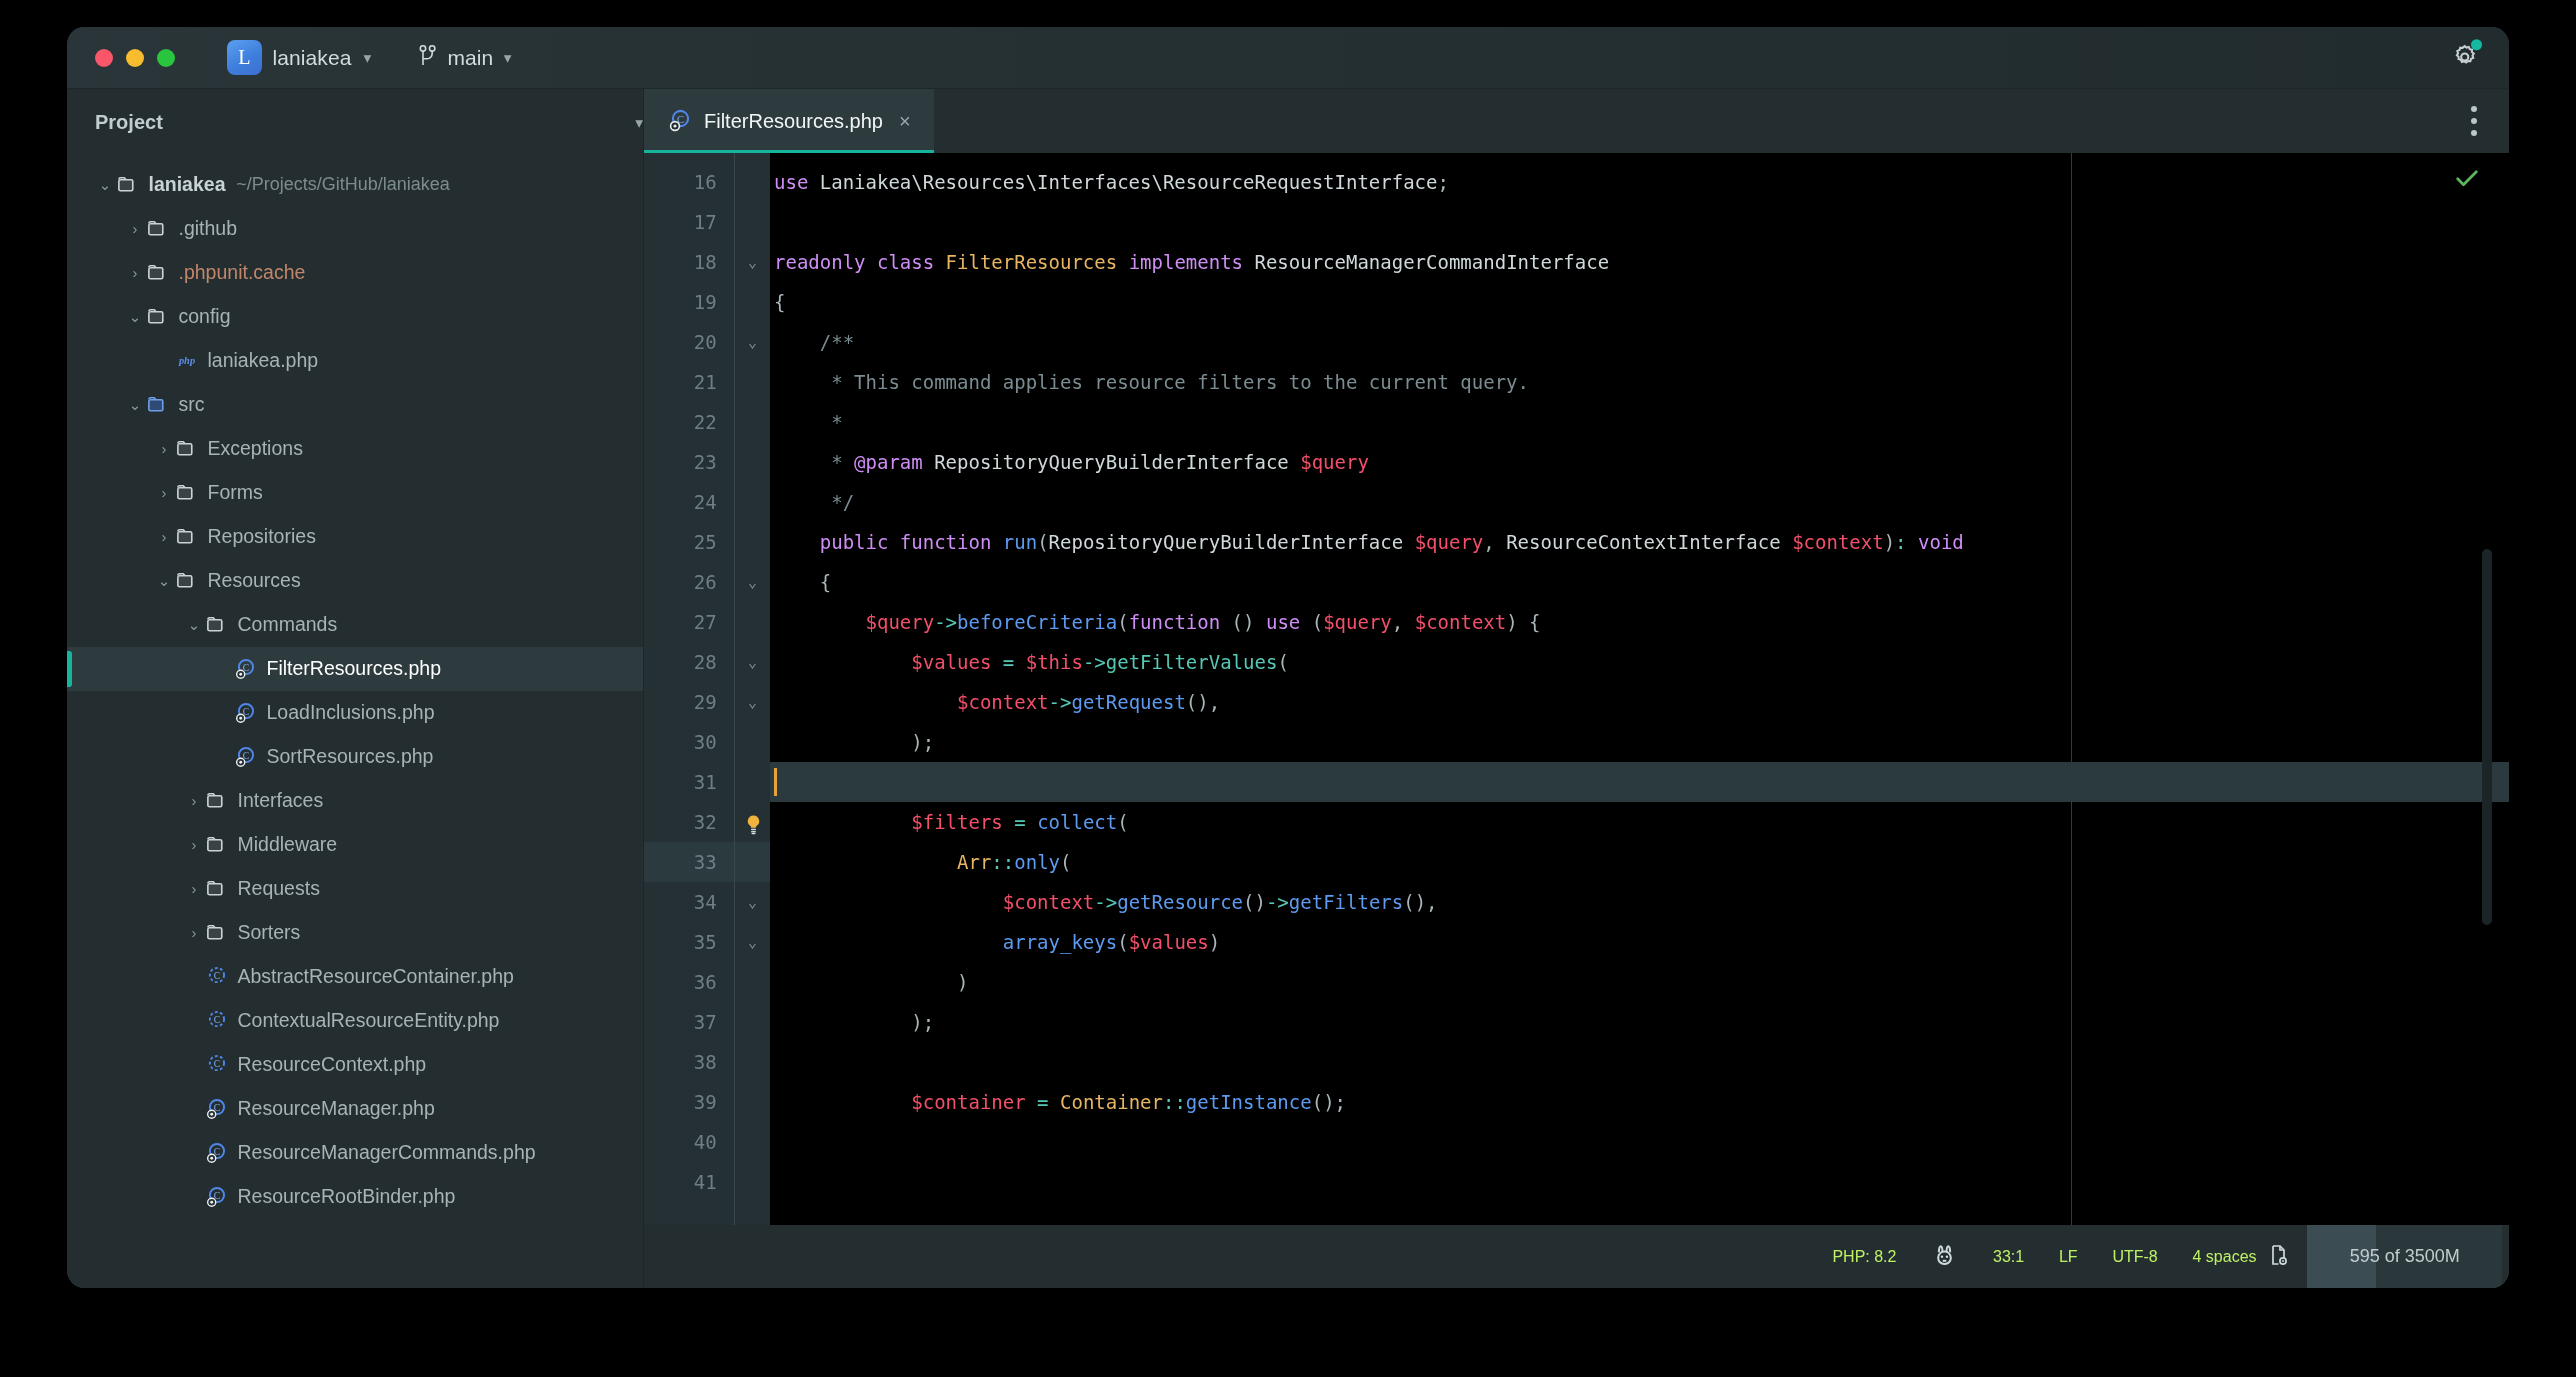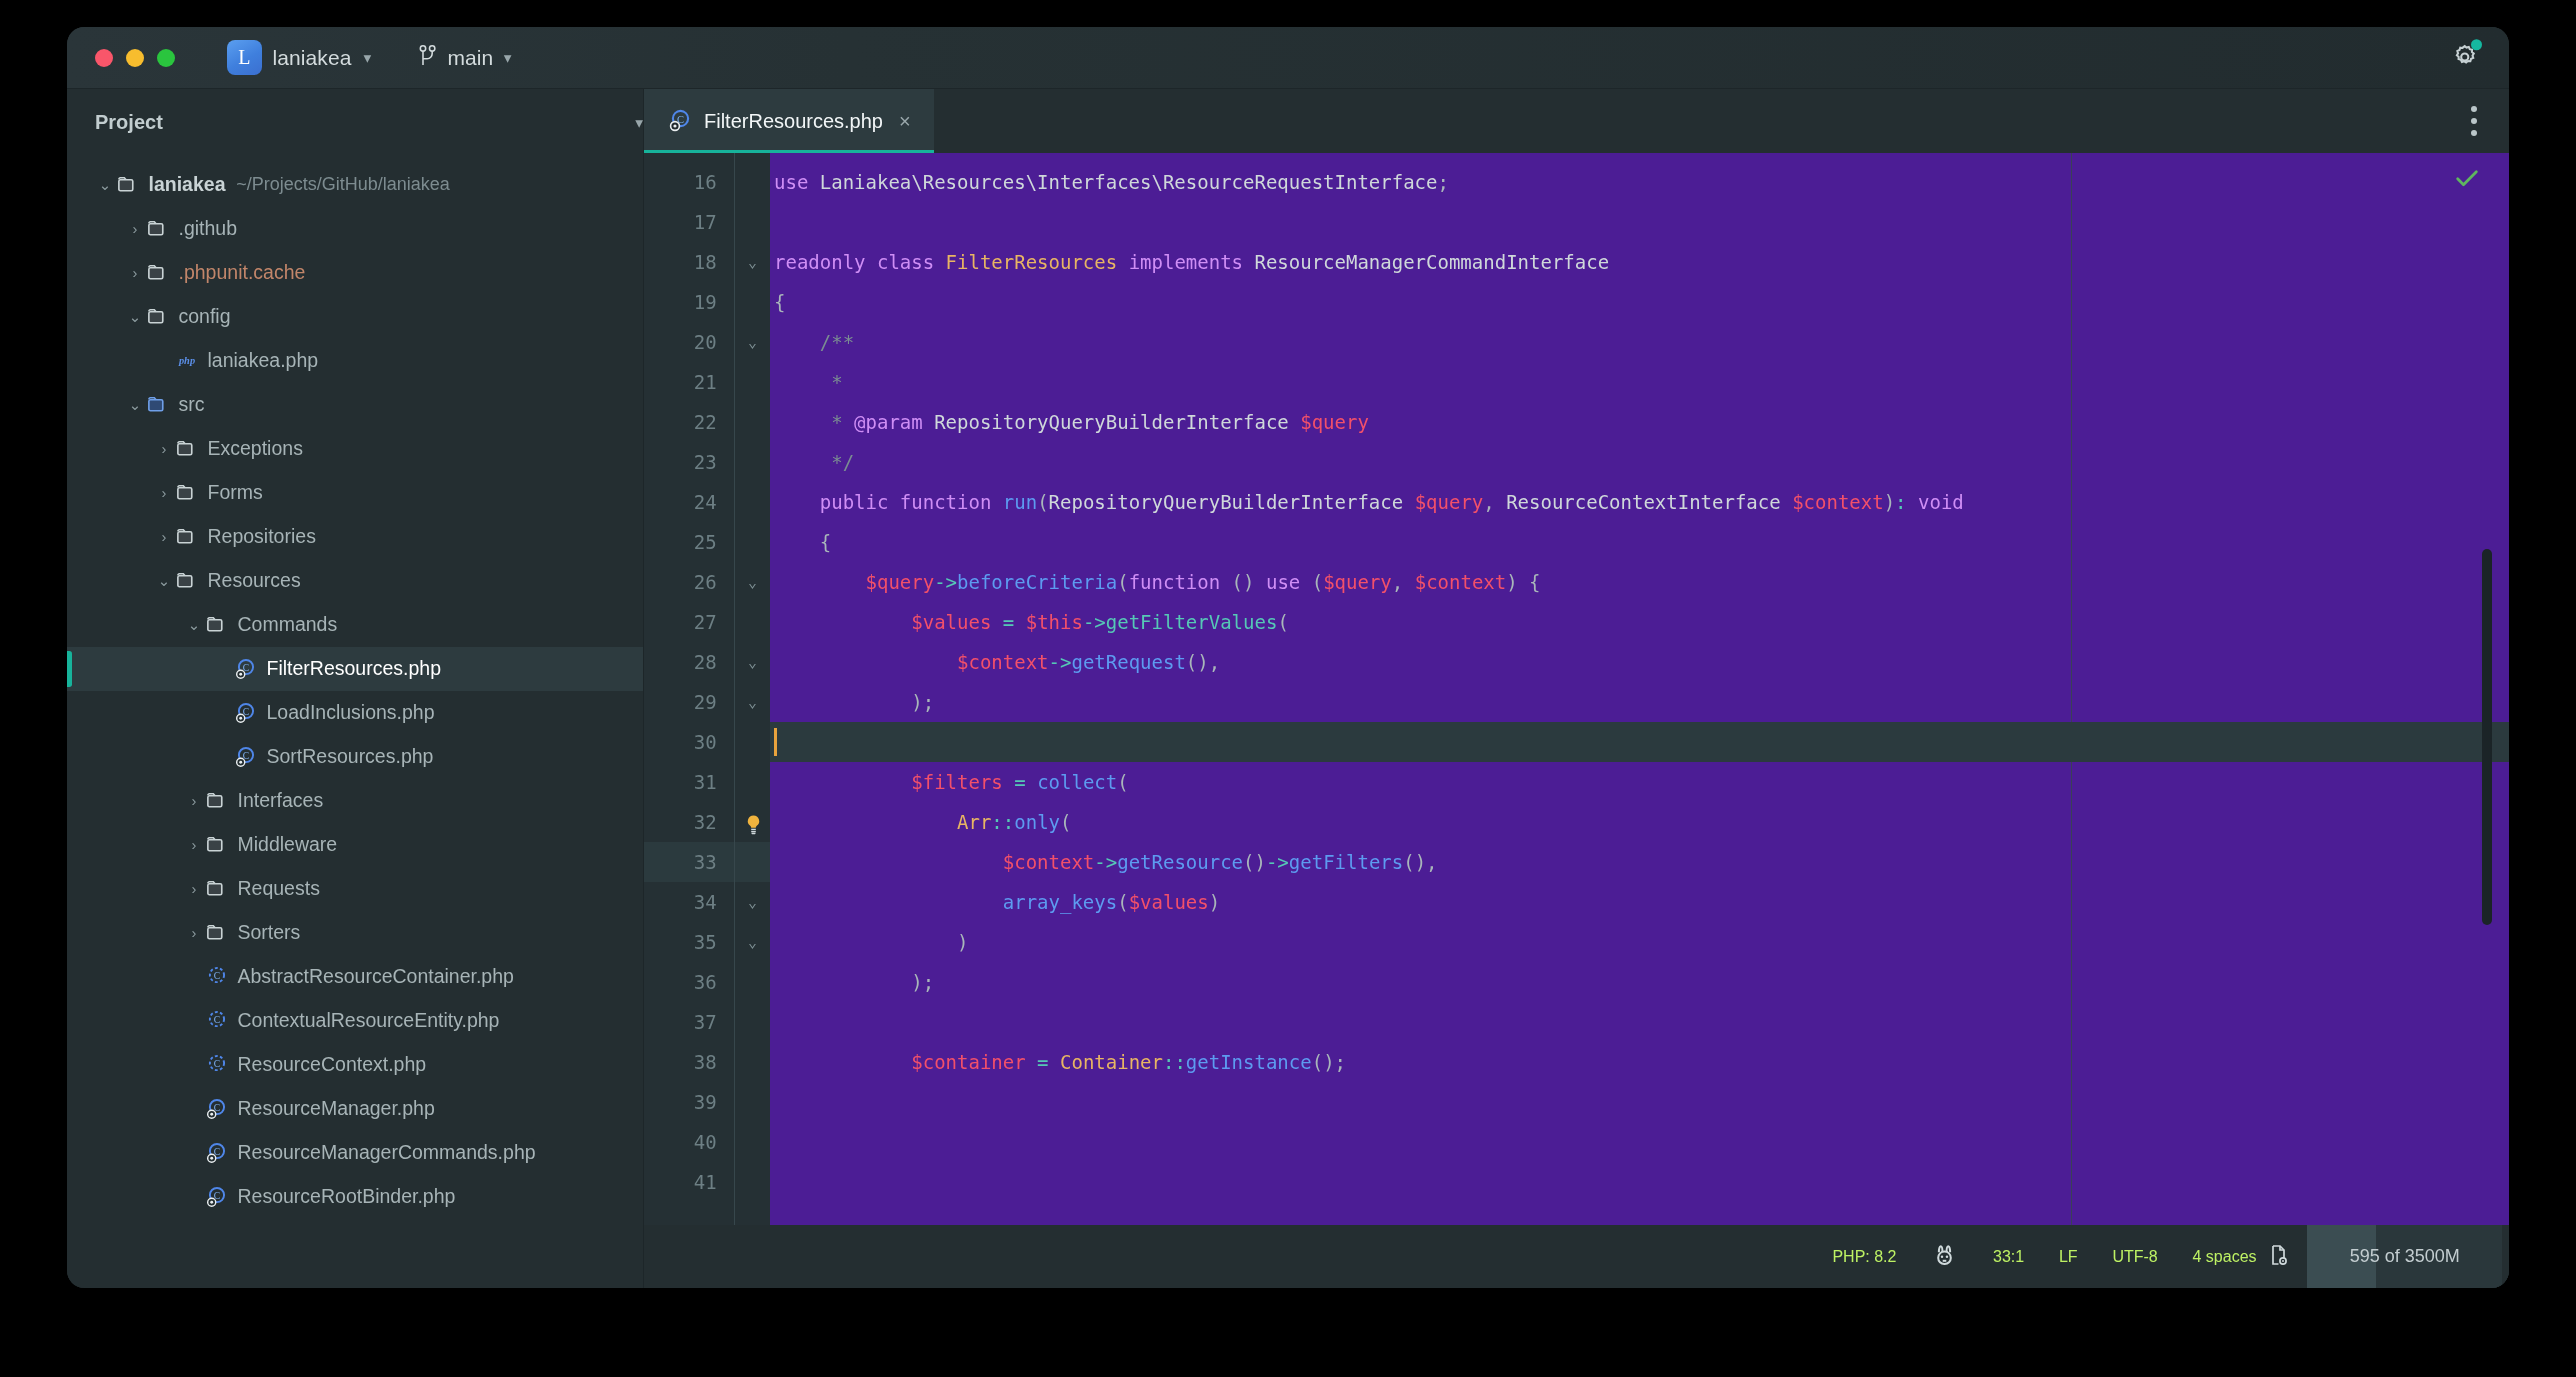--- a/index.html
+++ b/index.html
@@ -108,21 +108,21 @@
     content:""; position:absolute; left:0; right:0; bottom:0; height:3.4px; background:#17b39b;
   }
   .tab-label { color:#f2f6f7; font-size:20px; }
   .tab-close { color:#9aa8ac; font-size:20px; line-height:1; margin-left:4px; }
   .kebab {
     position:absolute; right:32px; top:50%; transform:translateY(-50%);
     display:flex; flex-direction:column; gap:6px; align-items:center;
   }
   .kebab i { width:6px; height:6px; border-radius:50%; background:#bac6c9; display:block; }
 
-  .code-wrap { flex:1 1 auto; position:relative; display:flex; min-height:0; background:#4c1d95; overflow:hidden; }
+  .code-wrap { flex:1 1 auto; position:relative; display:flex; min-height:0; background:#000000; overflow:hidden; }
   .gutter {
     width:91px; flex:0 0 91px; position:relative;
     padding-top:9.4px;
     border-right:0.7px solid #37474c;
     background:#253034;
   }
   .fold-col { width:35px; flex:0 0 35px; padding-top:9.4px; background:#253034; }
   .code { flex:1 1 auto; position:relative; padding-top:9.4px; overflow:hidden; }
 
   .ln, .fold, .cl {
@@ -570,20 +570,21 @@
               <div class="fold"></div>
               <div class="fold"></div>
             </div>
           <div class="code" id="code">
             <div class="margin-guide"></div>
           <div class="cl"><span class="kw">use </span><span class="id">Laniakea\Resources\Interfaces\ResourceRequestInterface</span><span class="pun">;</span></div>
               <div class="cl"></div>
               <div class="cl"><span class="kw">readonly class </span><span class="cls">FilterResources</span><span class="kw"> implements </span><span class="id">ResourceManagerCommandInterface</span></div>
               <div class="cl"><span class="pun">{</span></div>
               <div class="cl"><span class="cmt">    /**</span></div>
+              <div class="cl"><span class="cmt">     * This command applies resource filters to the current query.</span></div>
               <div class="cl"><span class="cmt">     *</span></div>
               <div class="cl"><span class="cmt">     * </span><span class="tag">@param</span><span class="id"> RepositoryQueryBuilderInterface </span><span class="var">$query</span></div>
               <div class="cl"><span class="cmt">     */</span></div>
               <div class="cl"><span class="id">    </span><span class="kw">public function </span><span class="fn">run</span><span class="pun">(</span><span class="id">RepositoryQueryBuilderInterface </span><span class="var">$query</span><span class="pun">, </span><span class="id">ResourceContextInterface </span><span class="var">$context</span><span class="pun">)</span><span class="op">:</span><span class="id"> </span><span class="kw">void</span></div>
               <div class="cl"><span class="pun">    {</span></div>
               <div class="cl"><span class="id">        </span><span class="var">$query</span><span class="op">-&gt;</span><span class="fn">beforeCriteria</span><span class="pun">(</span><span class="kw">function </span><span class="pun">()</span><span class="id"> </span><span class="kw">use </span><span class="pun">(</span><span class="var">$query</span><span class="pun">, </span><span class="var">$context</span><span class="pun">)</span><span class="pun"> {</span></div>
               <div class="cl"><span class="id">            </span><span class="var">$values</span><span class="op"> = </span><span class="var">$this</span><span class="op">-&gt;</span><span class="mth">getFilterValues</span><span class="pun">(</span></div>
               <div class="cl"><span class="id">                </span><span class="var">$context</span><span class="op">-&gt;</span><span class="fn">getRequest</span><span class="pun">(),</span></div>
               <div class="cl"><span class="pun">            );</span></div>
               <div class="cl active"><span class="caret"></span></div>

